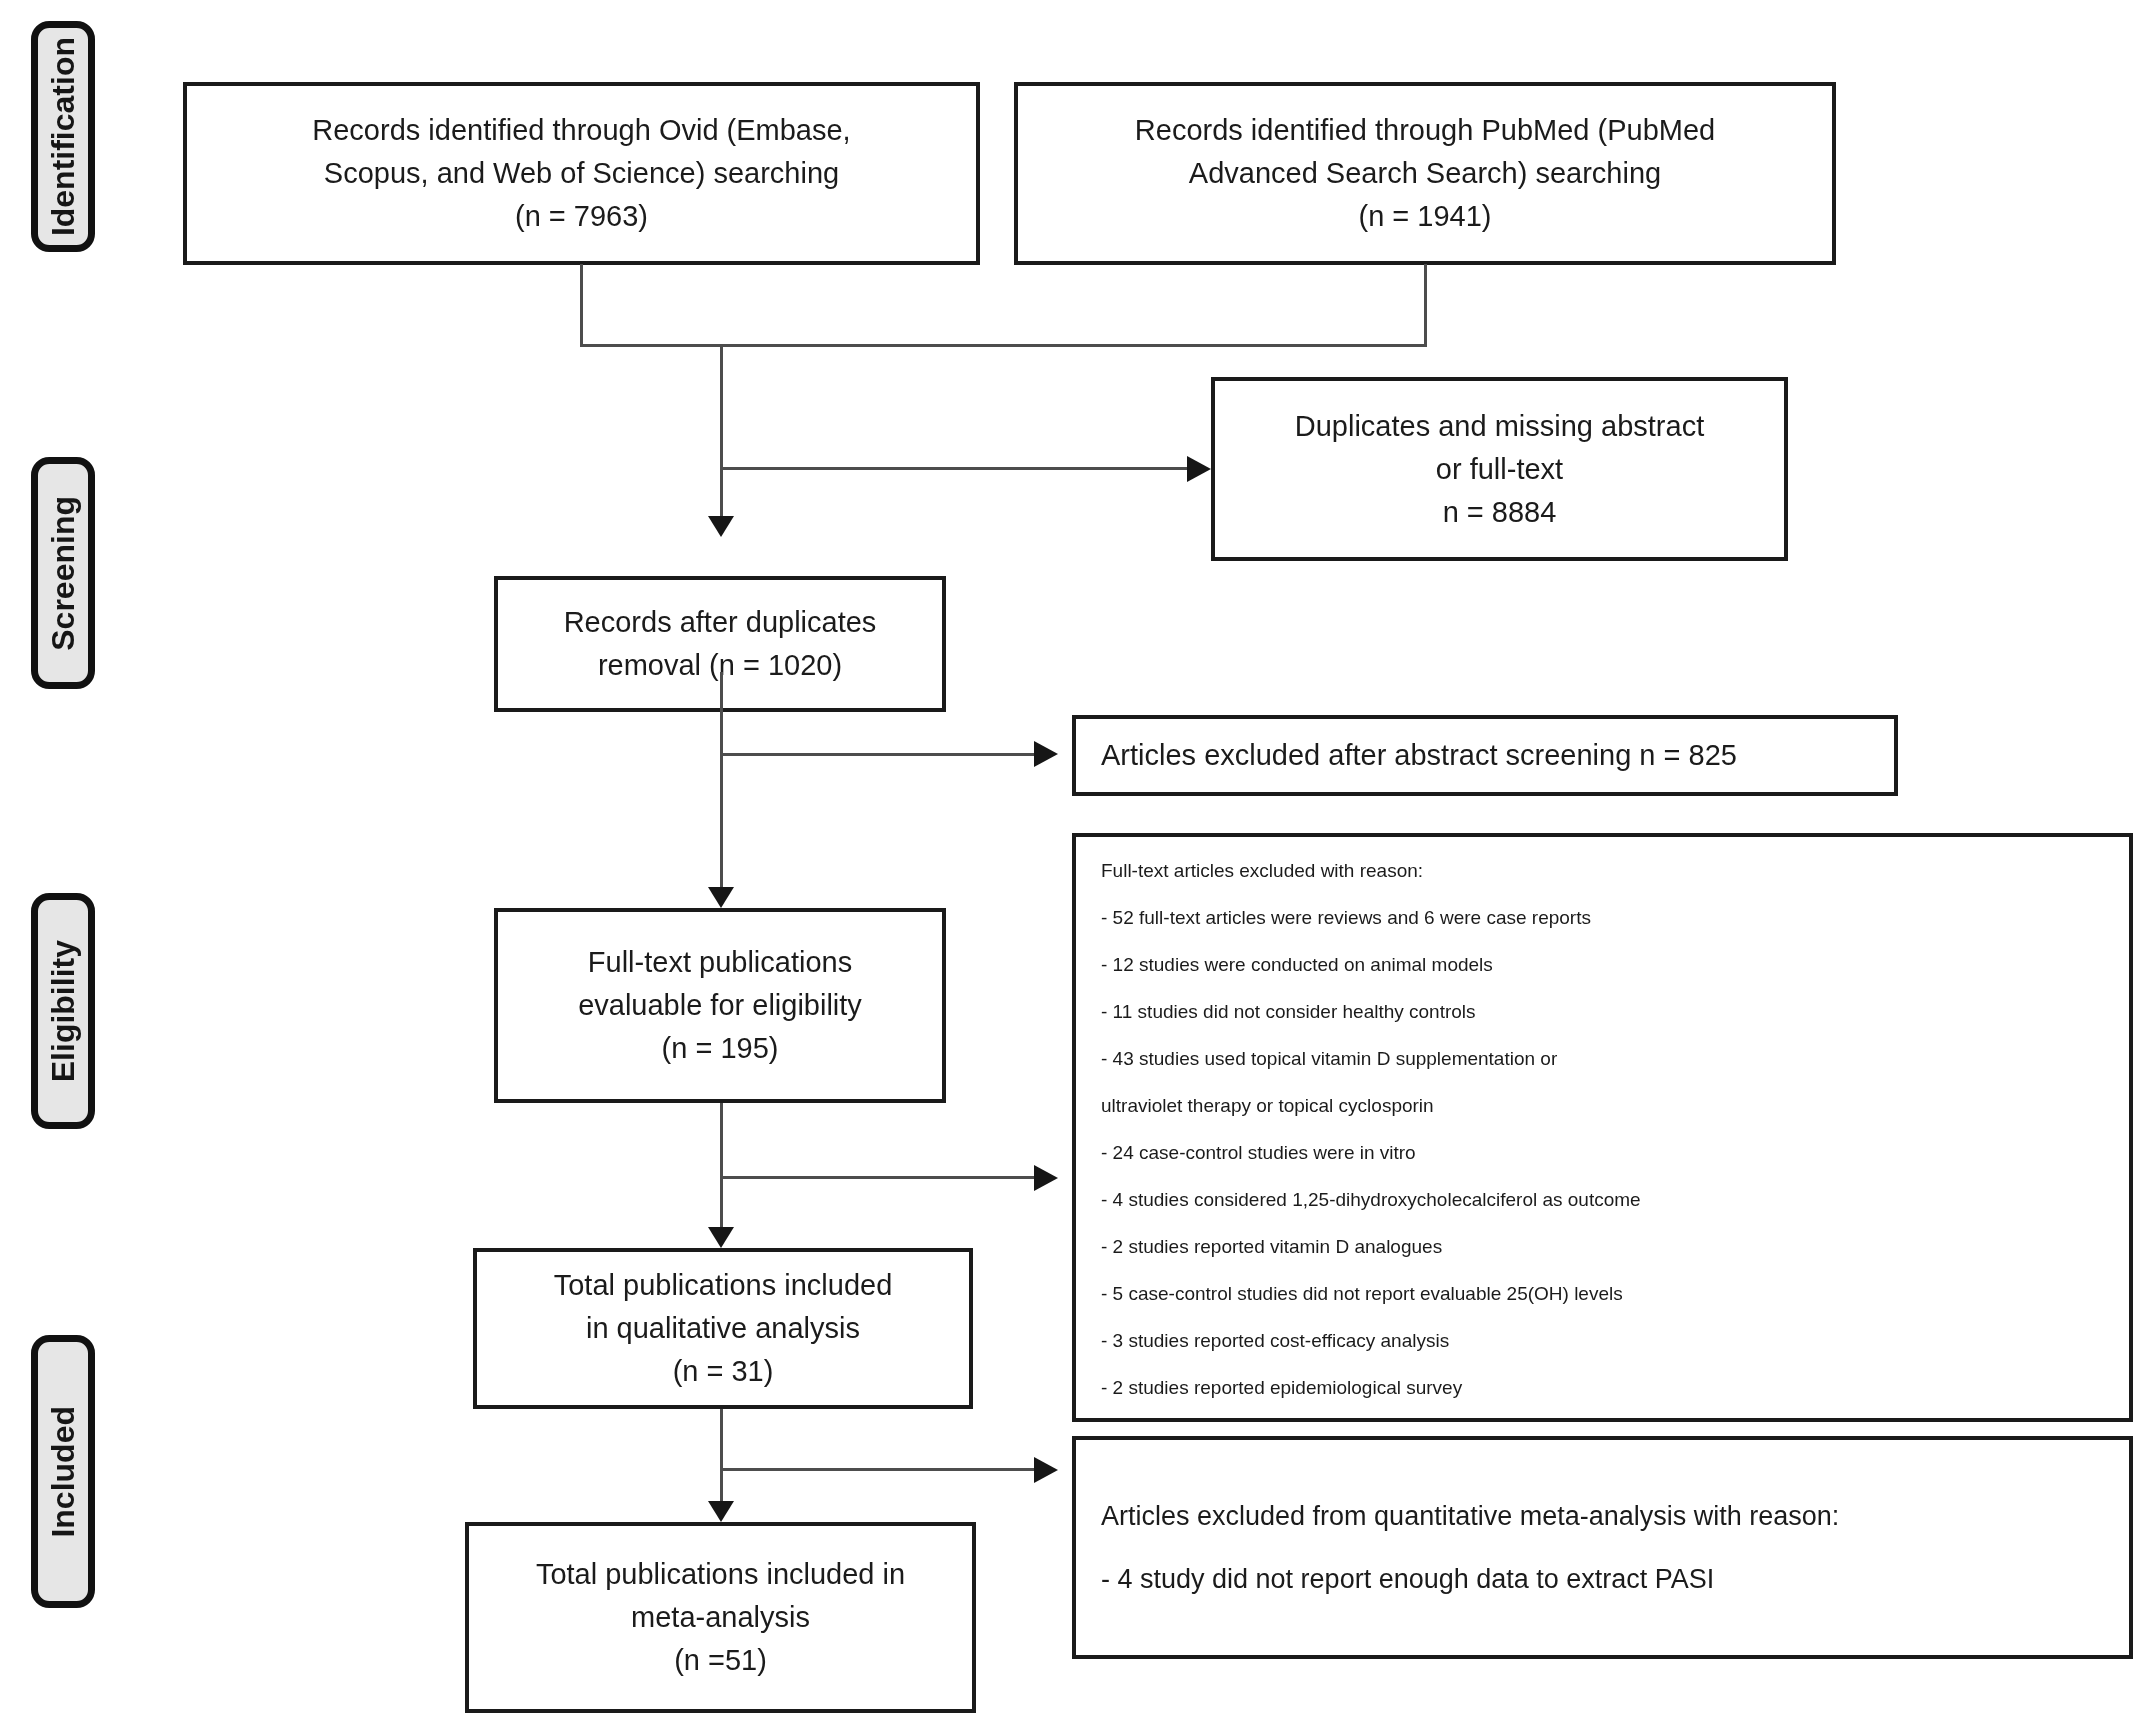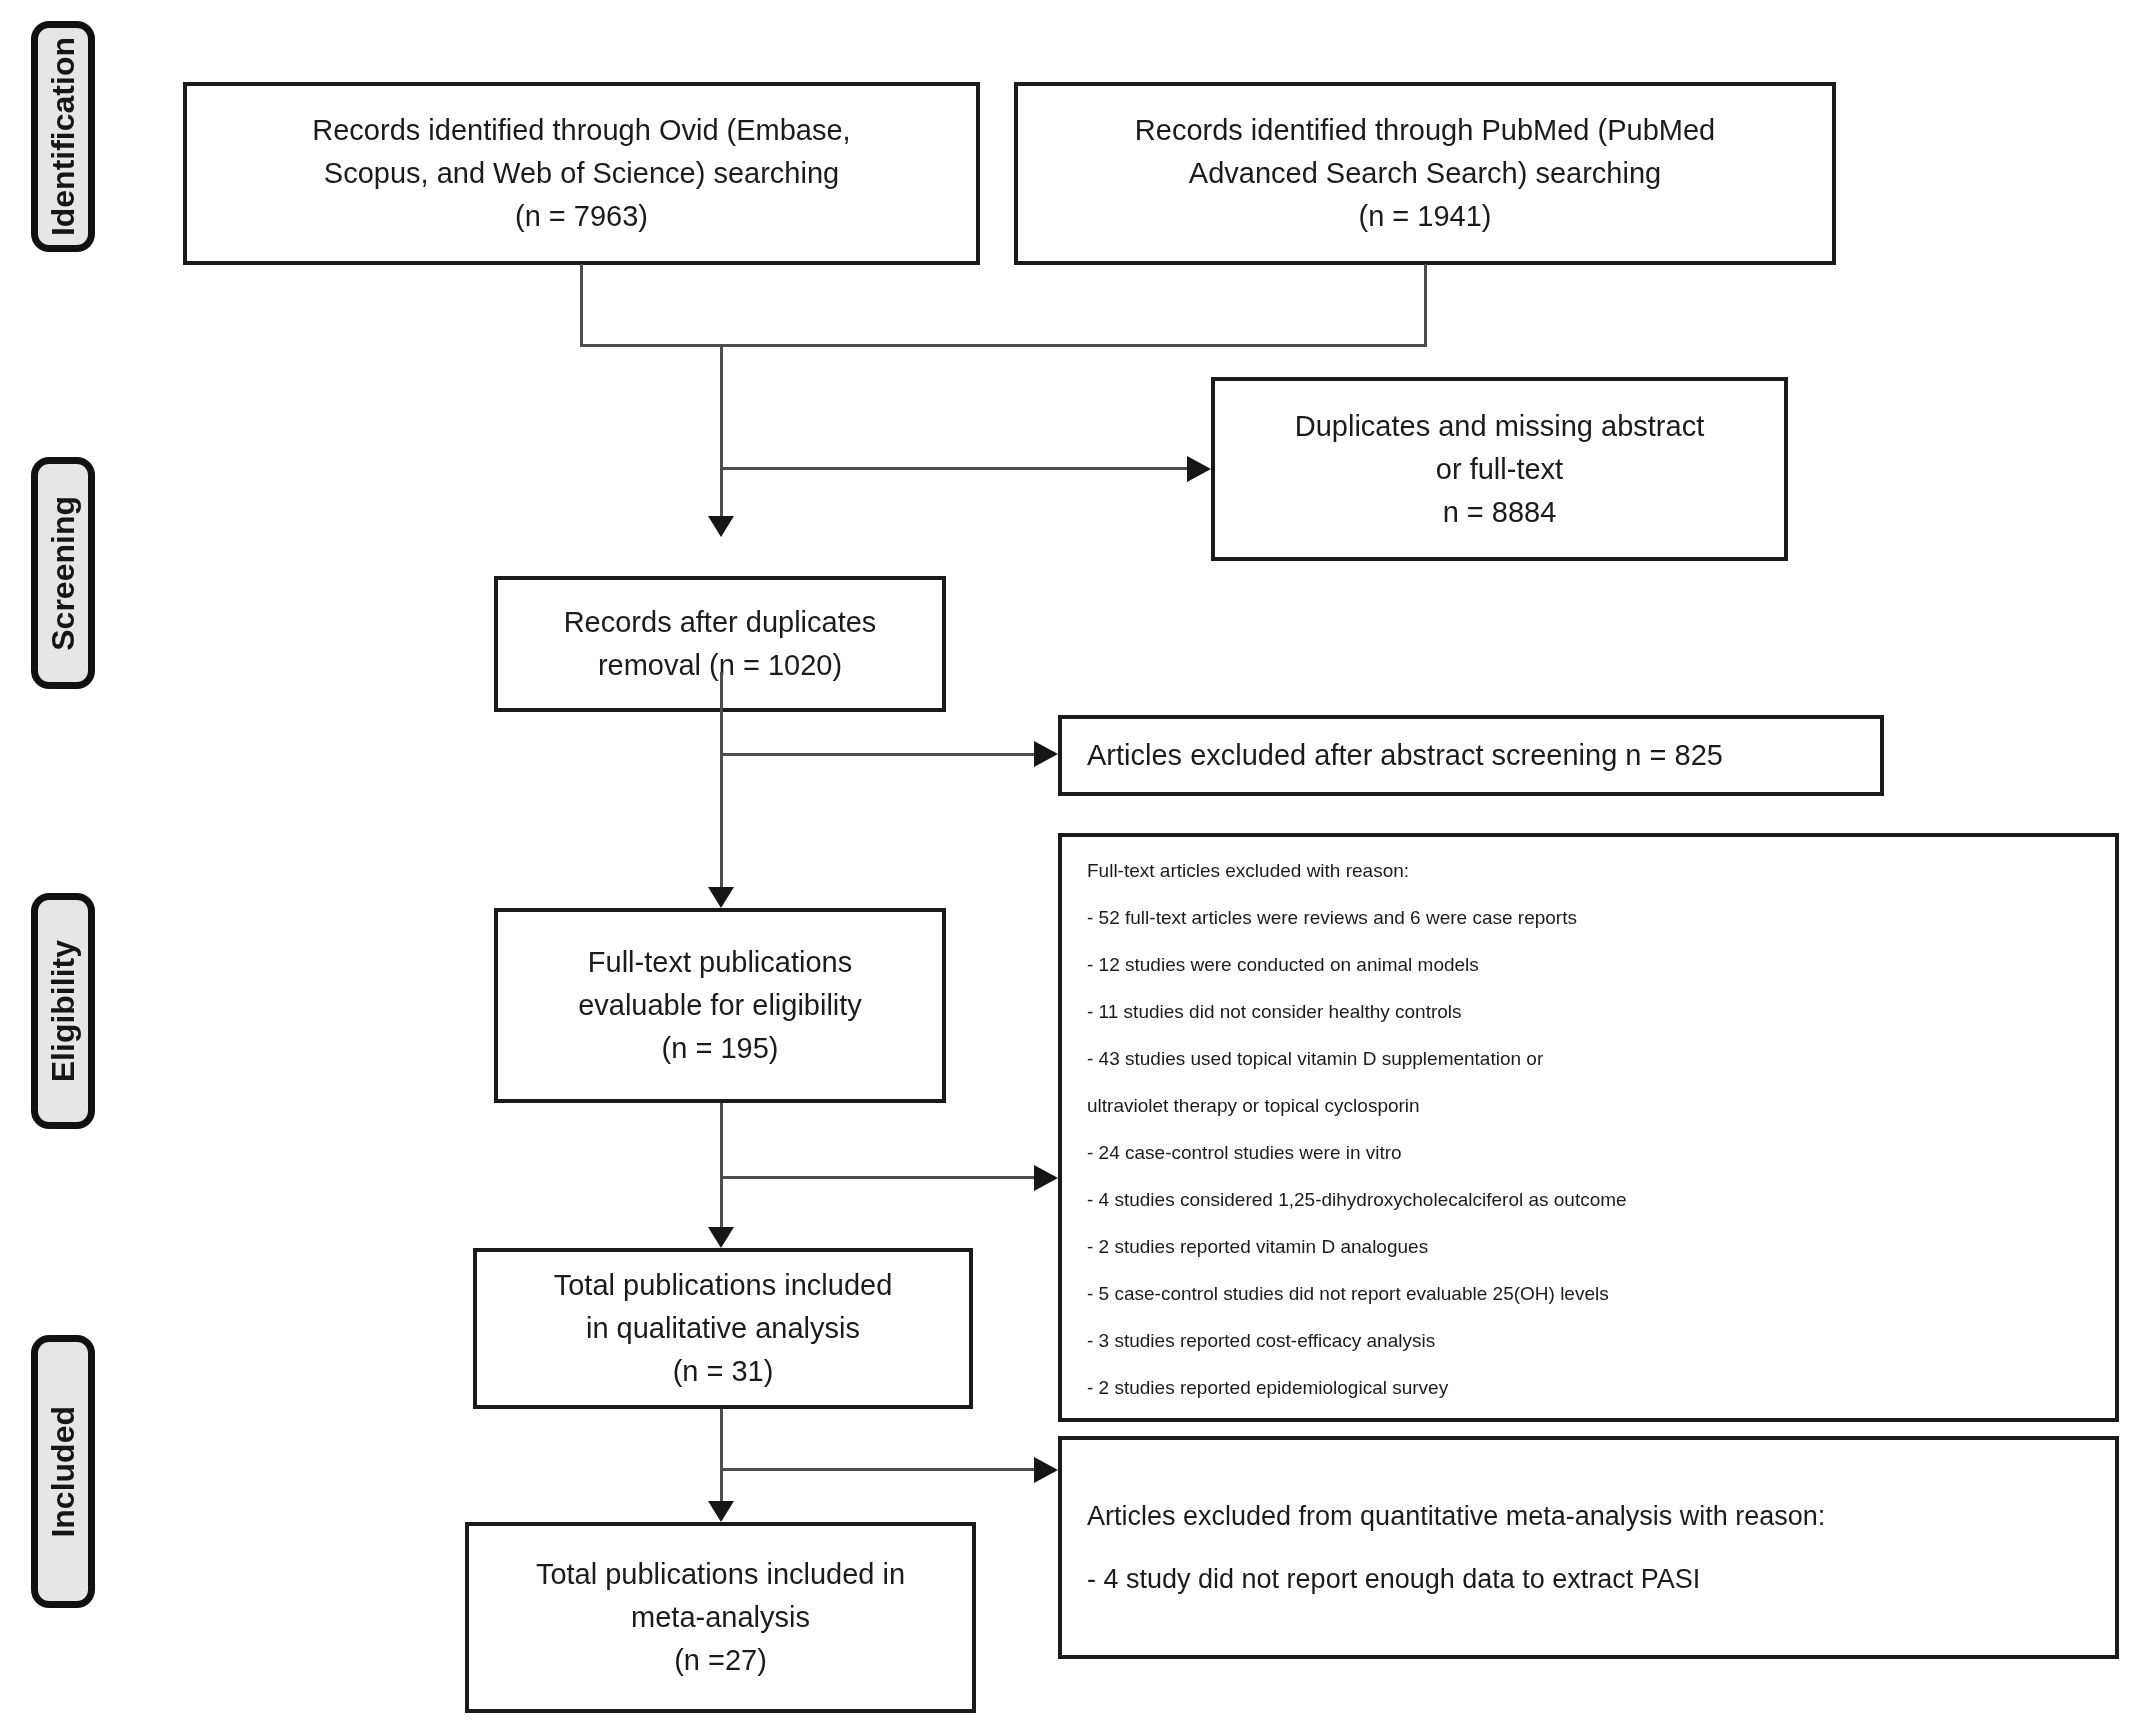--- a/index.html
+++ b/index.html
@@ -58,20 +58,21 @@
     text-align: right;
     font-size: 29px;
     line-height: 43px;
     color: #1b1b1b;
   }
   .fbox.left {
     align-items: flex-start;
     text-align: left;
     padding-left: 25px;
     padding-right: 11.4px;
+    margin-left: 14px;
   }
   #box-ovid               { left: 183px;  top: 82px;  width: 797px; height: 183px; }
   #box-pubmed             { left: 1014px; top: 82px;  width: 822px; height: 183px; }
   #box-duplicates         { left: 1211px; top: 377px;  width: 577px; height: 184px; }
   #box-after-duplicates   { left: 494px;  top: 537px;  width: 452px;  height: 136px; margin-top: 39px; }
   #box-abstract-excluded  { left: 1058px; top: 715px; width: 826px; height: 81px; }
   #box-fulltext-assessed  { left: 494px;  top: 908px; width: 452px;  height: 195px; }
   #box-fulltext-excluded  {
     left: 1058px; top: 833px; width: 1061px; height: 589px;
     justify-content: flex-start;
@@ -202,21 +203,21 @@
   </div>
 
   <div class="fbox left" id="box-meta-excluded">
     <div>Articles excluded from quantitative meta-analysis with reason:</div>
     <div>- 4 study did not report enough data to extract PASI</div>
   </div>
 
   <div class="fbox" id="box-meta">
     <div>Total publications included in</div>
     <div>meta-analysis</div>
-    <div>(n =27)</div>
+    <div>(n =51)</div>
   </div>
 
   <div class="cline" id="l-ovid-down"></div>
   <div class="cline" id="l-pubmed-down"></div>
   <div class="cline" id="l-merge-h"></div>
   <div class="cline" id="l-to-dupbox-v"></div>
   <div class="cline" id="l-to-dup-h"></div>
   <div class="cline" id="l-d-to-f"></div>
   <div class="cline" id="l-to-e-h"></div>
   <div class="cline" id="l-f-to-h"></div>

